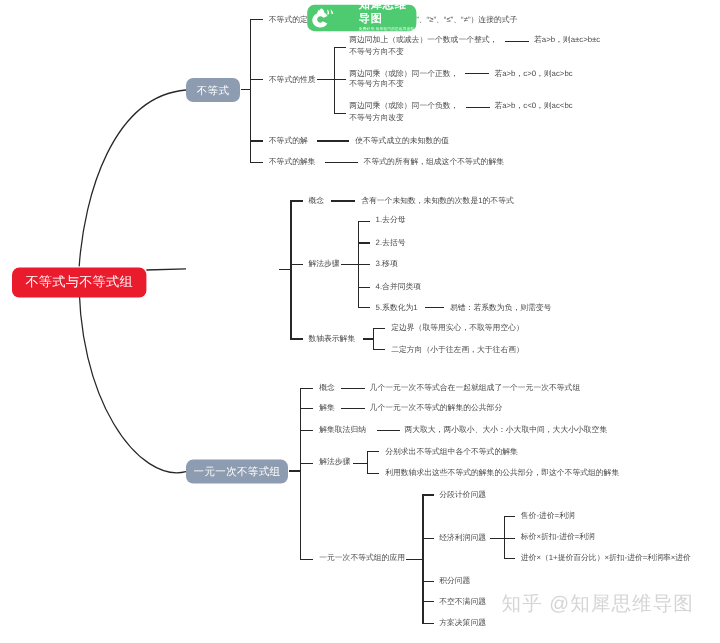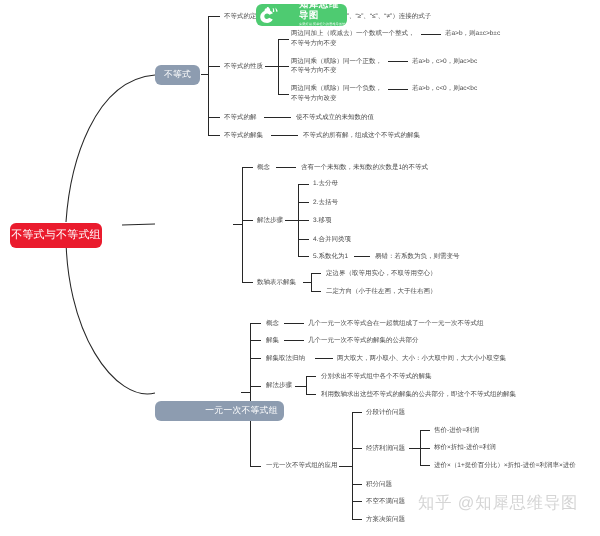--- a/index.html
+++ b/index.html
@@ -6,21 +6,21 @@
   body{width:600px;height:536px;background:#ffffff;overflow:hidden;
        font-family:"Liberation Sans",sans-serif;text-rendering:geometricPrecision;
        -webkit-font-smoothing:antialiased;}
   #stage{position:absolute;left:0;top:0;width:600px;height:536px;
          transform:translateZ(0);}
   svg#wires,svg#curves{position:absolute;left:0;top:0;width:600px;height:536px;}
   svg#wires path{fill:none;stroke:#272727;stroke-width:1;shape-rendering:crispEdges;}
   svg#curves path{fill:none;stroke:#272727;stroke-width:1.05;}
   .node{position:absolute;border-radius:6px;color:#ffffff;text-align:center;white-space:nowrap;}
   .node.root{background:#ea1b2d;font-size:11px;letter-spacing:.2px;}
-  .node.branch{background:#8d9cb0;font-size:8.8px;letter-spacing:.25px;font-family:Liberation Mono, monospace;}
+  .node.branch{background:#8d9cb0;font-size:8.8px;letter-spacing:.25px;}
   .leaf{position:absolute;font-size:6.5px;color:#4a4a4a;white-space:nowrap;line-height:10.6px;}
   .leaf.ml{line-height:9.8px;}
   #watermark{position:absolute;left:418px;top:493px;color:#d5d5d5;font-size:16.3px;
              letter-spacing:.9px;white-space:nowrap;line-height:21px;}
   #logo{position:absolute;left:256px;top:4px;width:91px;height:22px;background:#4ecb71;
         border-radius:6px;display:flex;align-items:center;padding-left:2px;box-sizing:border-box;}
   #logo-mascot{flex:none;margin-left:1px;margin-top:0px;}
   #logo-text{margin-left:20px;}
   #logo-title{color:#ffffff;font-size:9.3px;letter-spacing:.7px;line-height:11.5px;font-weight:700;}
   #logo-sub{color:#ffffff;font-size:3.05px;letter-spacing:.18px;line-height:5px;opacity:.95;}
@@ -50,24 +50,24 @@
     <path d="M302.5 282.5 H311.5 M311.5 273.0 V292.0 M311.0 273.5 H321.0 M311.0 291.5 H321.0"></path>
     <path d="M240.5 392.5 H250.5 M250.5 323.0 V467.0 M250.0 323.5 H260.5 M250.0 340.5 H260.5 M250.0 358.5 H260.5 M250.0 386.5 H260.5 M250.0 466.5 H260.5"></path>
     <path d="M284.0 323.5 H304.0"></path>
     <path d="M284.0 340.5 H304.0"></path>
     <path d="M314.5 358.5 H333.0"></path>
     <path d="M294.5 386.5 H306.5 M306.5 376.0 V395.0 M306.0 376.5 H315.5 M306.0 394.5 H315.5"></path>
     <path d="M338.5 466.5 H352.5 M352.5 412.0 V520.0 M352.0 412.5 H361.5 M352.0 448.5 H361.5 M352.0 484.5 H361.5 M352.0 501.5 H361.5 M352.0 519.5 H361.5"></path>
     <path d="M408.5 448.5 H420.5 M420.5 430.0 V466.0 M420.0 430.5 H429.5 M420.0 448.5 H429.5 M420.0 465.5 H429.5"></path>
   </svg>
 
-  <div class="node root" style="left:10px;top:222.5px;width:92px;height:25px;line-height:25px;">不等式与不等式组</div>
+  <div class="node root" style="left:10px;top:222.5px;width:112px;height:25px;line-height:25px;">不等式与不等式组</div>
 
   <div class="node branch" style="left:155px;top:65px;width:45px;height:20px;line-height:20px;">不等式</div>
-  <div class="node branch" style="left:155px;top:401px;width:85px;height:20px;line-height:20px;padding-left:44px;">一元一次不等式组</div>
+  <div class="node branch" style="left:155px;top:383px;width:85px;height:20px;line-height:20px;">一元一次不等式组</div>
 
   <div class="leaf" style="left:224.0px;top:11.70px;">不等式的定义</div>
   <div class="leaf" style="left:224.0px;top:61.70px;">不等式的性质</div>
   <div class="leaf" style="left:224.0px;top:112.70px;">不等式的解</div>
   <div class="leaf" style="left:224.0px;top:130.70px;">不等式的解集</div>
   <div class="leaf" style="left:291.0px;top:11.70px;">用不等号（“&lt;”、“＞”、“≥”、“≤”、“≠”）连接的式子</div>
   <div class="leaf ml" style="left:291.0px;top:29.20px;"><span>两边同加上（或减去）一个数或一个整式，</span><br><span>不等号方向不变</span></div>
   <div class="leaf ml" style="left:291.0px;top:56.70px;"><span>两边同乘（或除）同一个正数，</span><br><span>不等号方向不变</span></div>
   <div class="leaf ml" style="left:291.0px;top:84.30px;"><span>两边同乘（或除）同一个负数，</span><br><span>不等号方向改变</span></div>
   <div class="leaf" style="left:445.0px;top:29.20px;">若a&gt;b，则a±c&gt;b±c</div>

